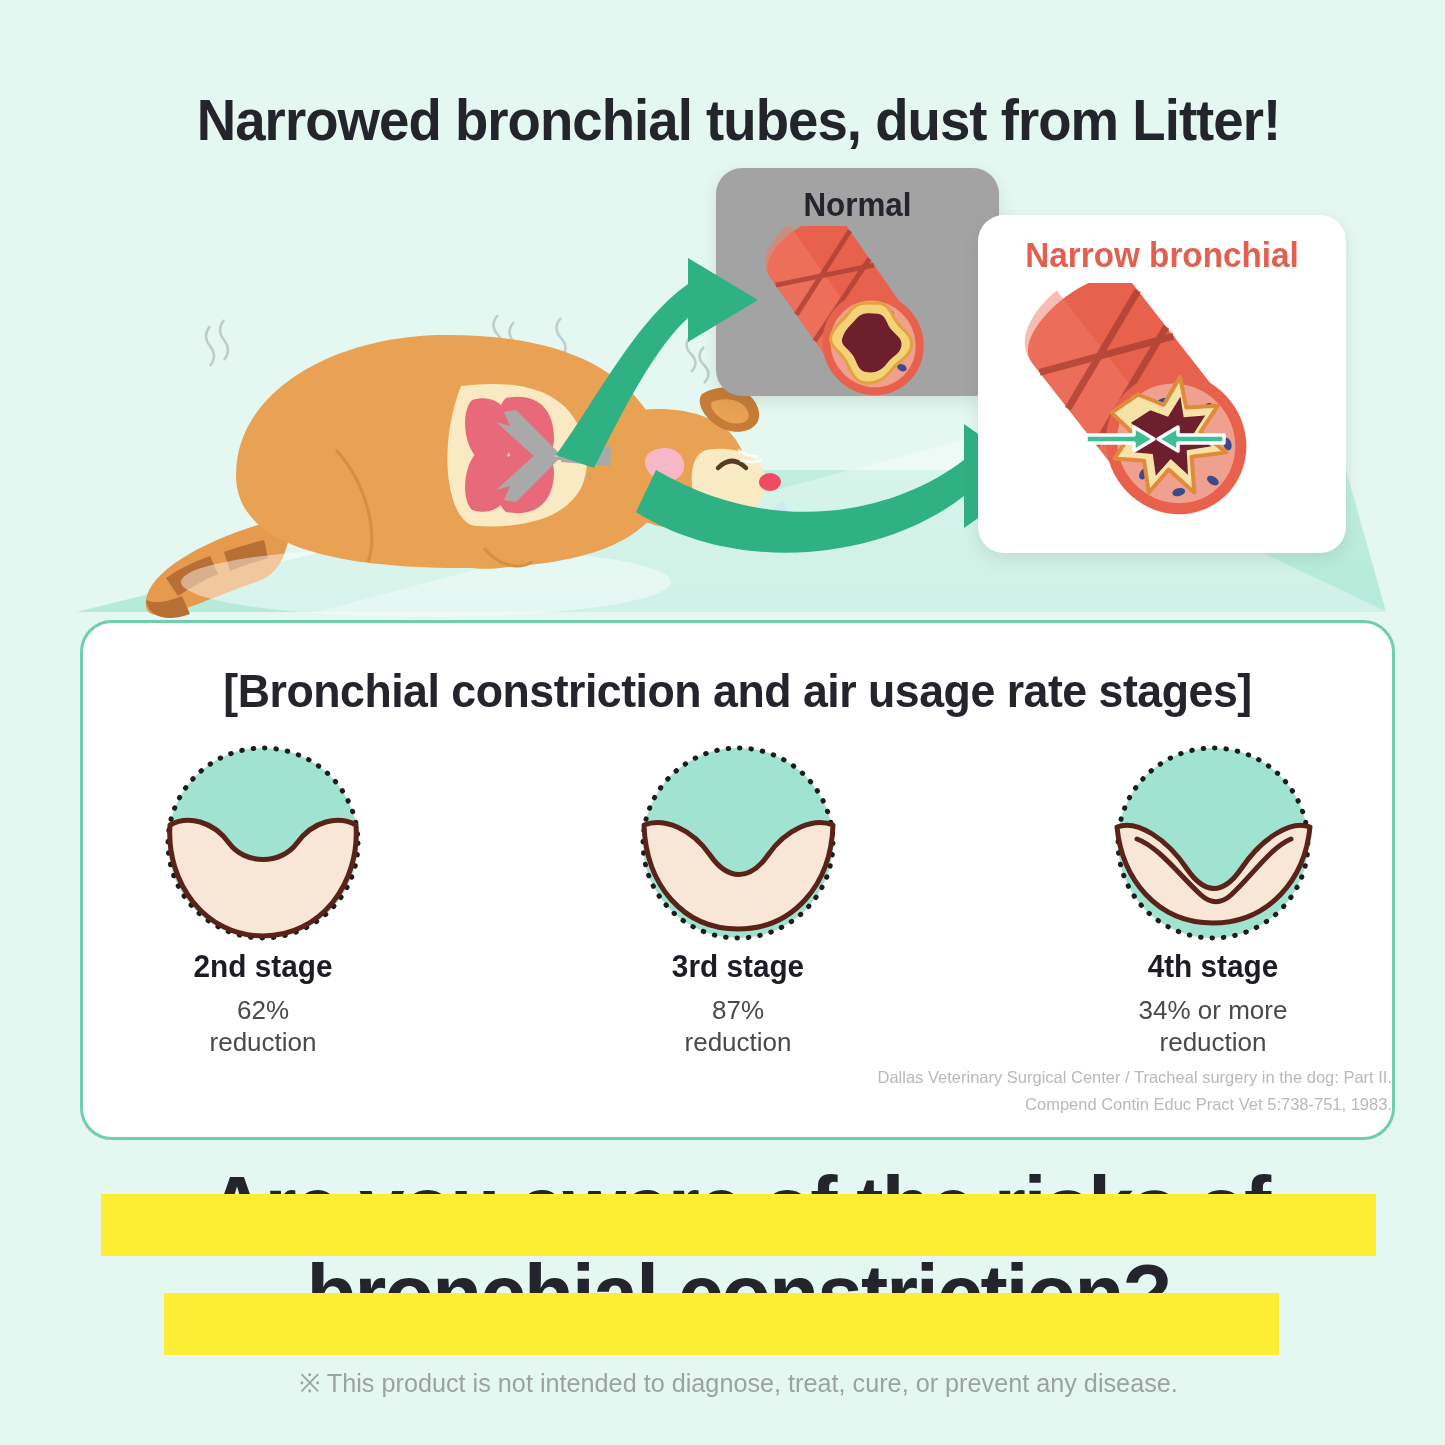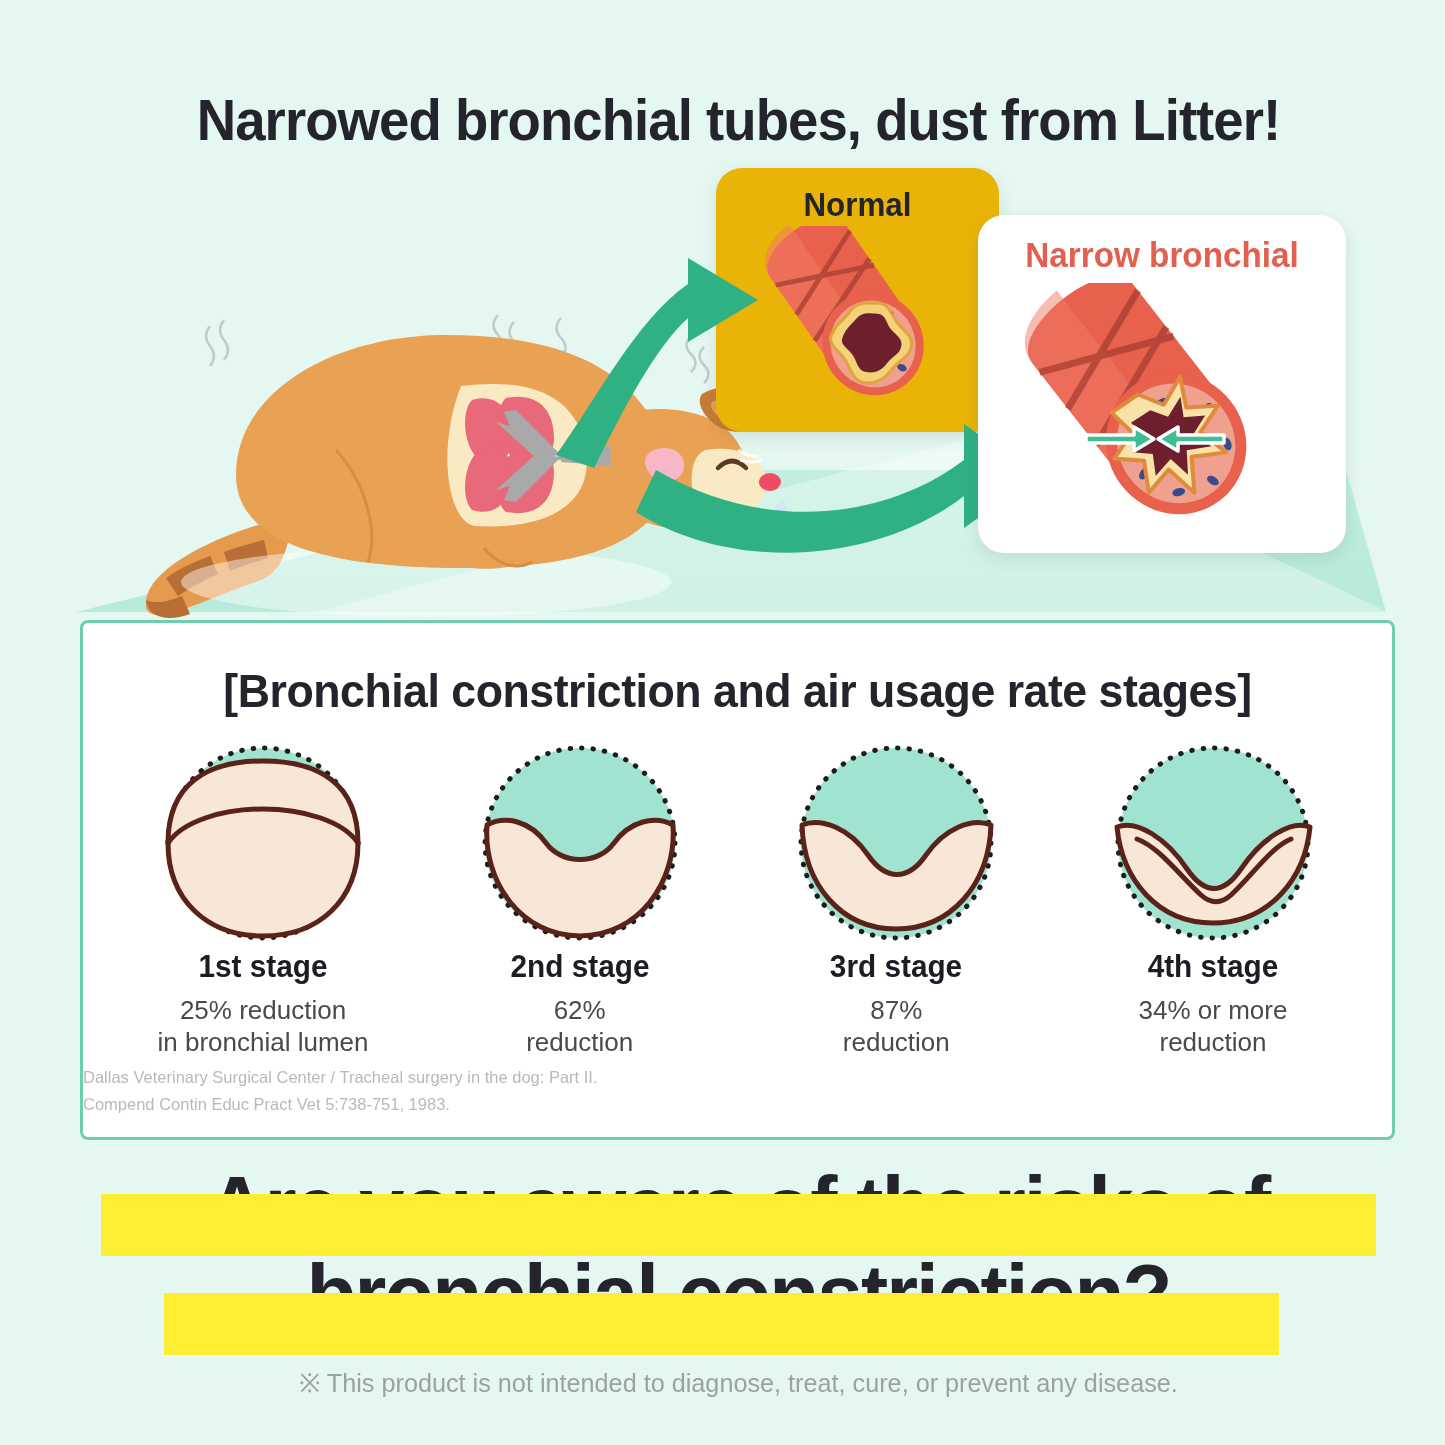--- a/index.html
+++ b/index.html
@@ -37,22 +37,22 @@
 
   
   .panel {
     position: absolute;
     background: #f4fbf8;
     border-radius: 26px;
     box-shadow: 0 6px 16px rgba(60,90,80,0.13);
   }
   .panel.normal {
     left: 700px; top: 168px;
-    width: 283px; height: 264px;
-    background: #eab308;
+    width: 283px; height: 228px;
+    background: #a3a3a3;
   }
   .panel.narrow {
     left: 962px; top: 200px;
     width: 368px; height: 338px;
     background: #ffffff;
     z-index: 6;
     margin-top: 15px;
   }
   .panel-label {
     position: absolute;
@@ -72,21 +72,21 @@
     color: #e2604f;
   }
 
   
   .stages-box {
     position: absolute;
     left: 64px; top: 620px;
     width: 1315px; height: 520px;
     background: #ffffff;
     border: 3px solid #6ecfae;
-    border-radius: 8px;
+    border-radius: 32px;
     box-sizing: border-box;
   }
   .stages-heading {
     position: absolute;
     top: 40px; left: 0; width: 100%;
     text-align: center;
     font-size: 47px;
     font-weight: bold;
     color: #23242c;
     letter-spacing: -0.5px;
@@ -118,21 +118,21 @@
   .stage-desc {
     margin-top: 10px;
     font-size: 26px;
     line-height: 1.22;
     color: #4a4a4a;
     white-space: pre-line;
   }
   .citation {
     position: absolute;
     bottom: 20px; left: 0; width: 100%;
-    text-align: left;
+    text-align: right;
     font-size: 16.5px;
     line-height: 1.6;
     color: #b9b9b9;
     white-space: pre-line;
   }
 
   
   .headline {
     position: absolute;
     left: 0; top: 1163px;
@@ -349,32 +349,20 @@
         <path d="M246 152 L200 152 L200 144 L180 156 L200 168 L200 160 L246 160 Z" fill="#3fbd95" stroke="#ffffff" stroke-width="3.5" stroke-linejoin="round"></path>
       </g>
     </svg>
   </div>
 
   <div class="stages-box">
     <div class="stages-heading">[Bronchial constriction and air usage rate stages]</div>
 
     <div class="stages-row">
 
-      <div class="stage-col">
-        <svg class="stage-diagram" viewBox="0 0 300 200">
-          <circle cx="150" cy="100" r="95" fill="#9fe3d0"></circle>
-          <circle cx="150" cy="100" r="95" fill="none" stroke="#1d1d1b" stroke-width="5" stroke-linecap="round" stroke-dasharray="0.5 11"></circle>
-          <path d="M55 100 C 55 40, 95 18, 150 18 C 205 18, 245 40, 245 100
-                   C 245 158, 205 193, 150 193 C 95 193, 55 158, 55 100 Z" fill="#f8e7d6" stroke="#5a2218" stroke-width="5"></path>
-          <path d="M55 100 C 70 78, 110 66, 150 66 C 190 66, 230 78, 245 100" fill="#f8e7d6" stroke="#5a2218" stroke-width="5" stroke-linecap="round"></path>
-        </svg>
-        <div class="stage-name">1st stage</div>
-        <div class="stage-desc">25% reduction
-in bronchial lumen</div>
-      </div>
 
       <div class="stage-col">
         <svg class="stage-diagram" viewBox="0 0 300 200">
           <circle cx="150" cy="100" r="95" fill="#9fe3d0"></circle>
           <circle cx="150" cy="100" r="95" fill="none" stroke="#1d1d1b" stroke-width="5" stroke-linecap="round" stroke-dasharray="0.5 11"></circle>
           <path d="M57 82 C 75 72, 100 78, 116 100 C 132 122, 168 122, 184 100
                    C 200 78, 225 72, 243 82
                    C 247 140, 208 193, 150 193 C 92 193, 53 140, 57 82 Z" fill="#f8e7d6" stroke="#5a2218" stroke-width="5" stroke-linejoin="round"></path>
         </svg>
         <div class="stage-name">2nd stage</div>

